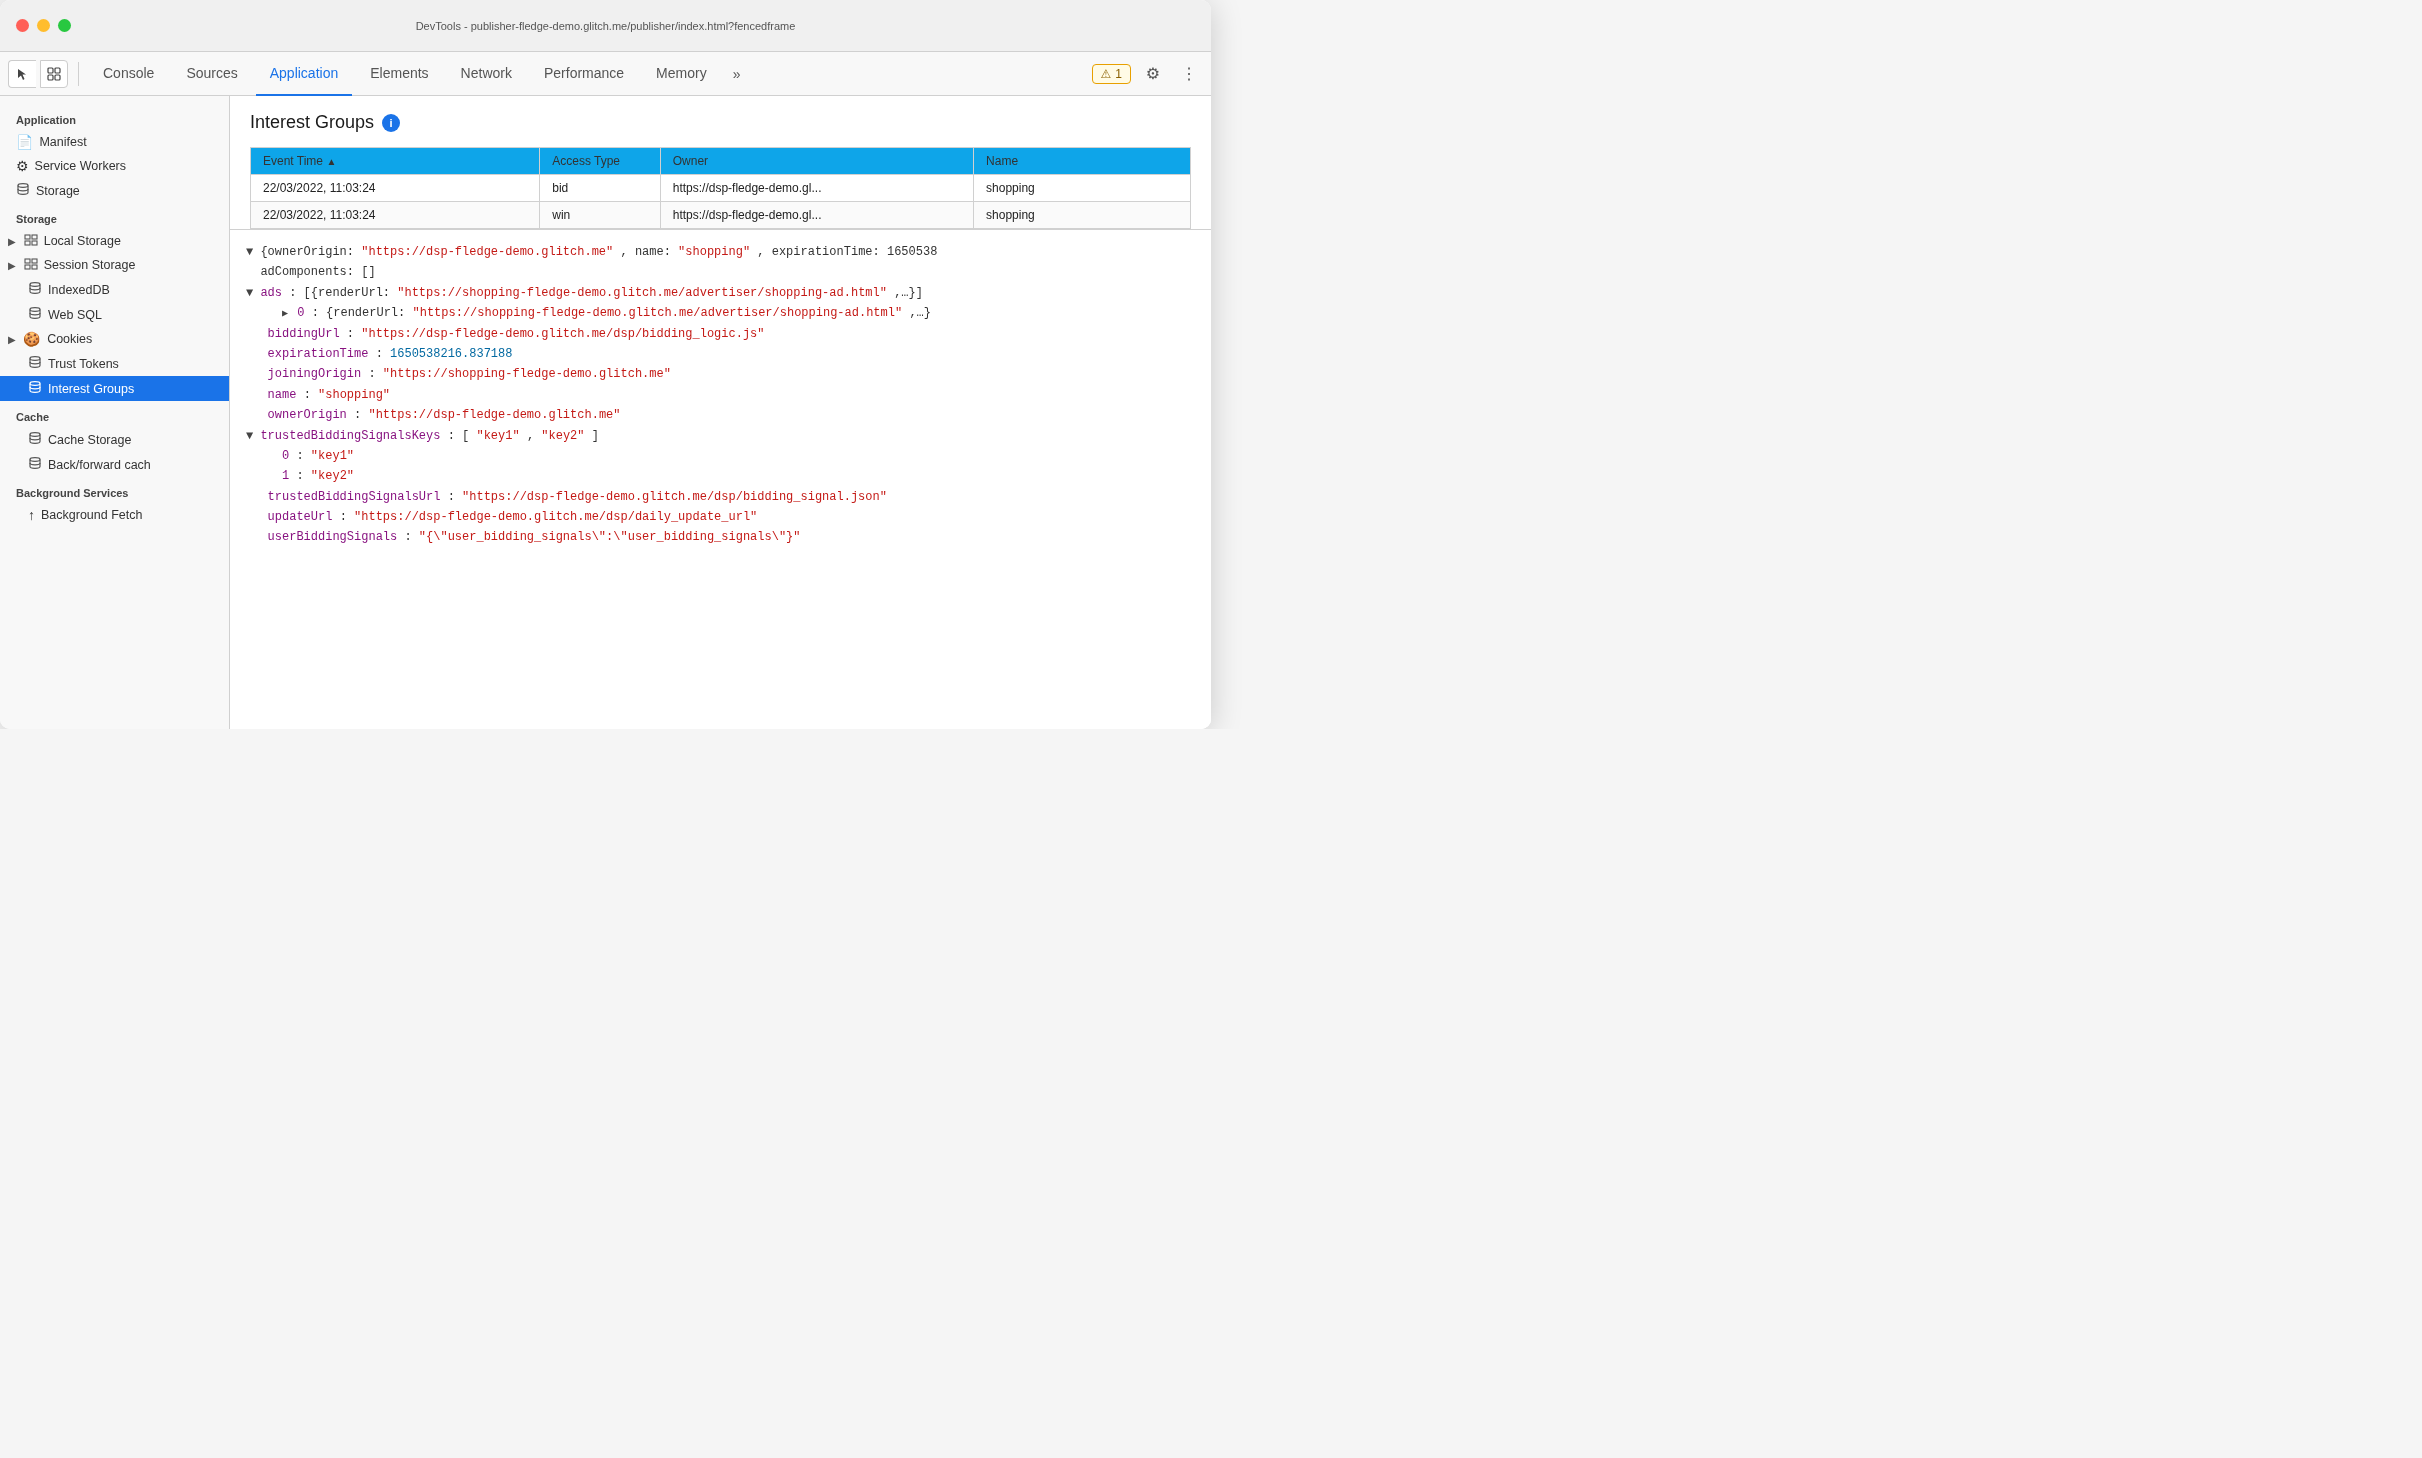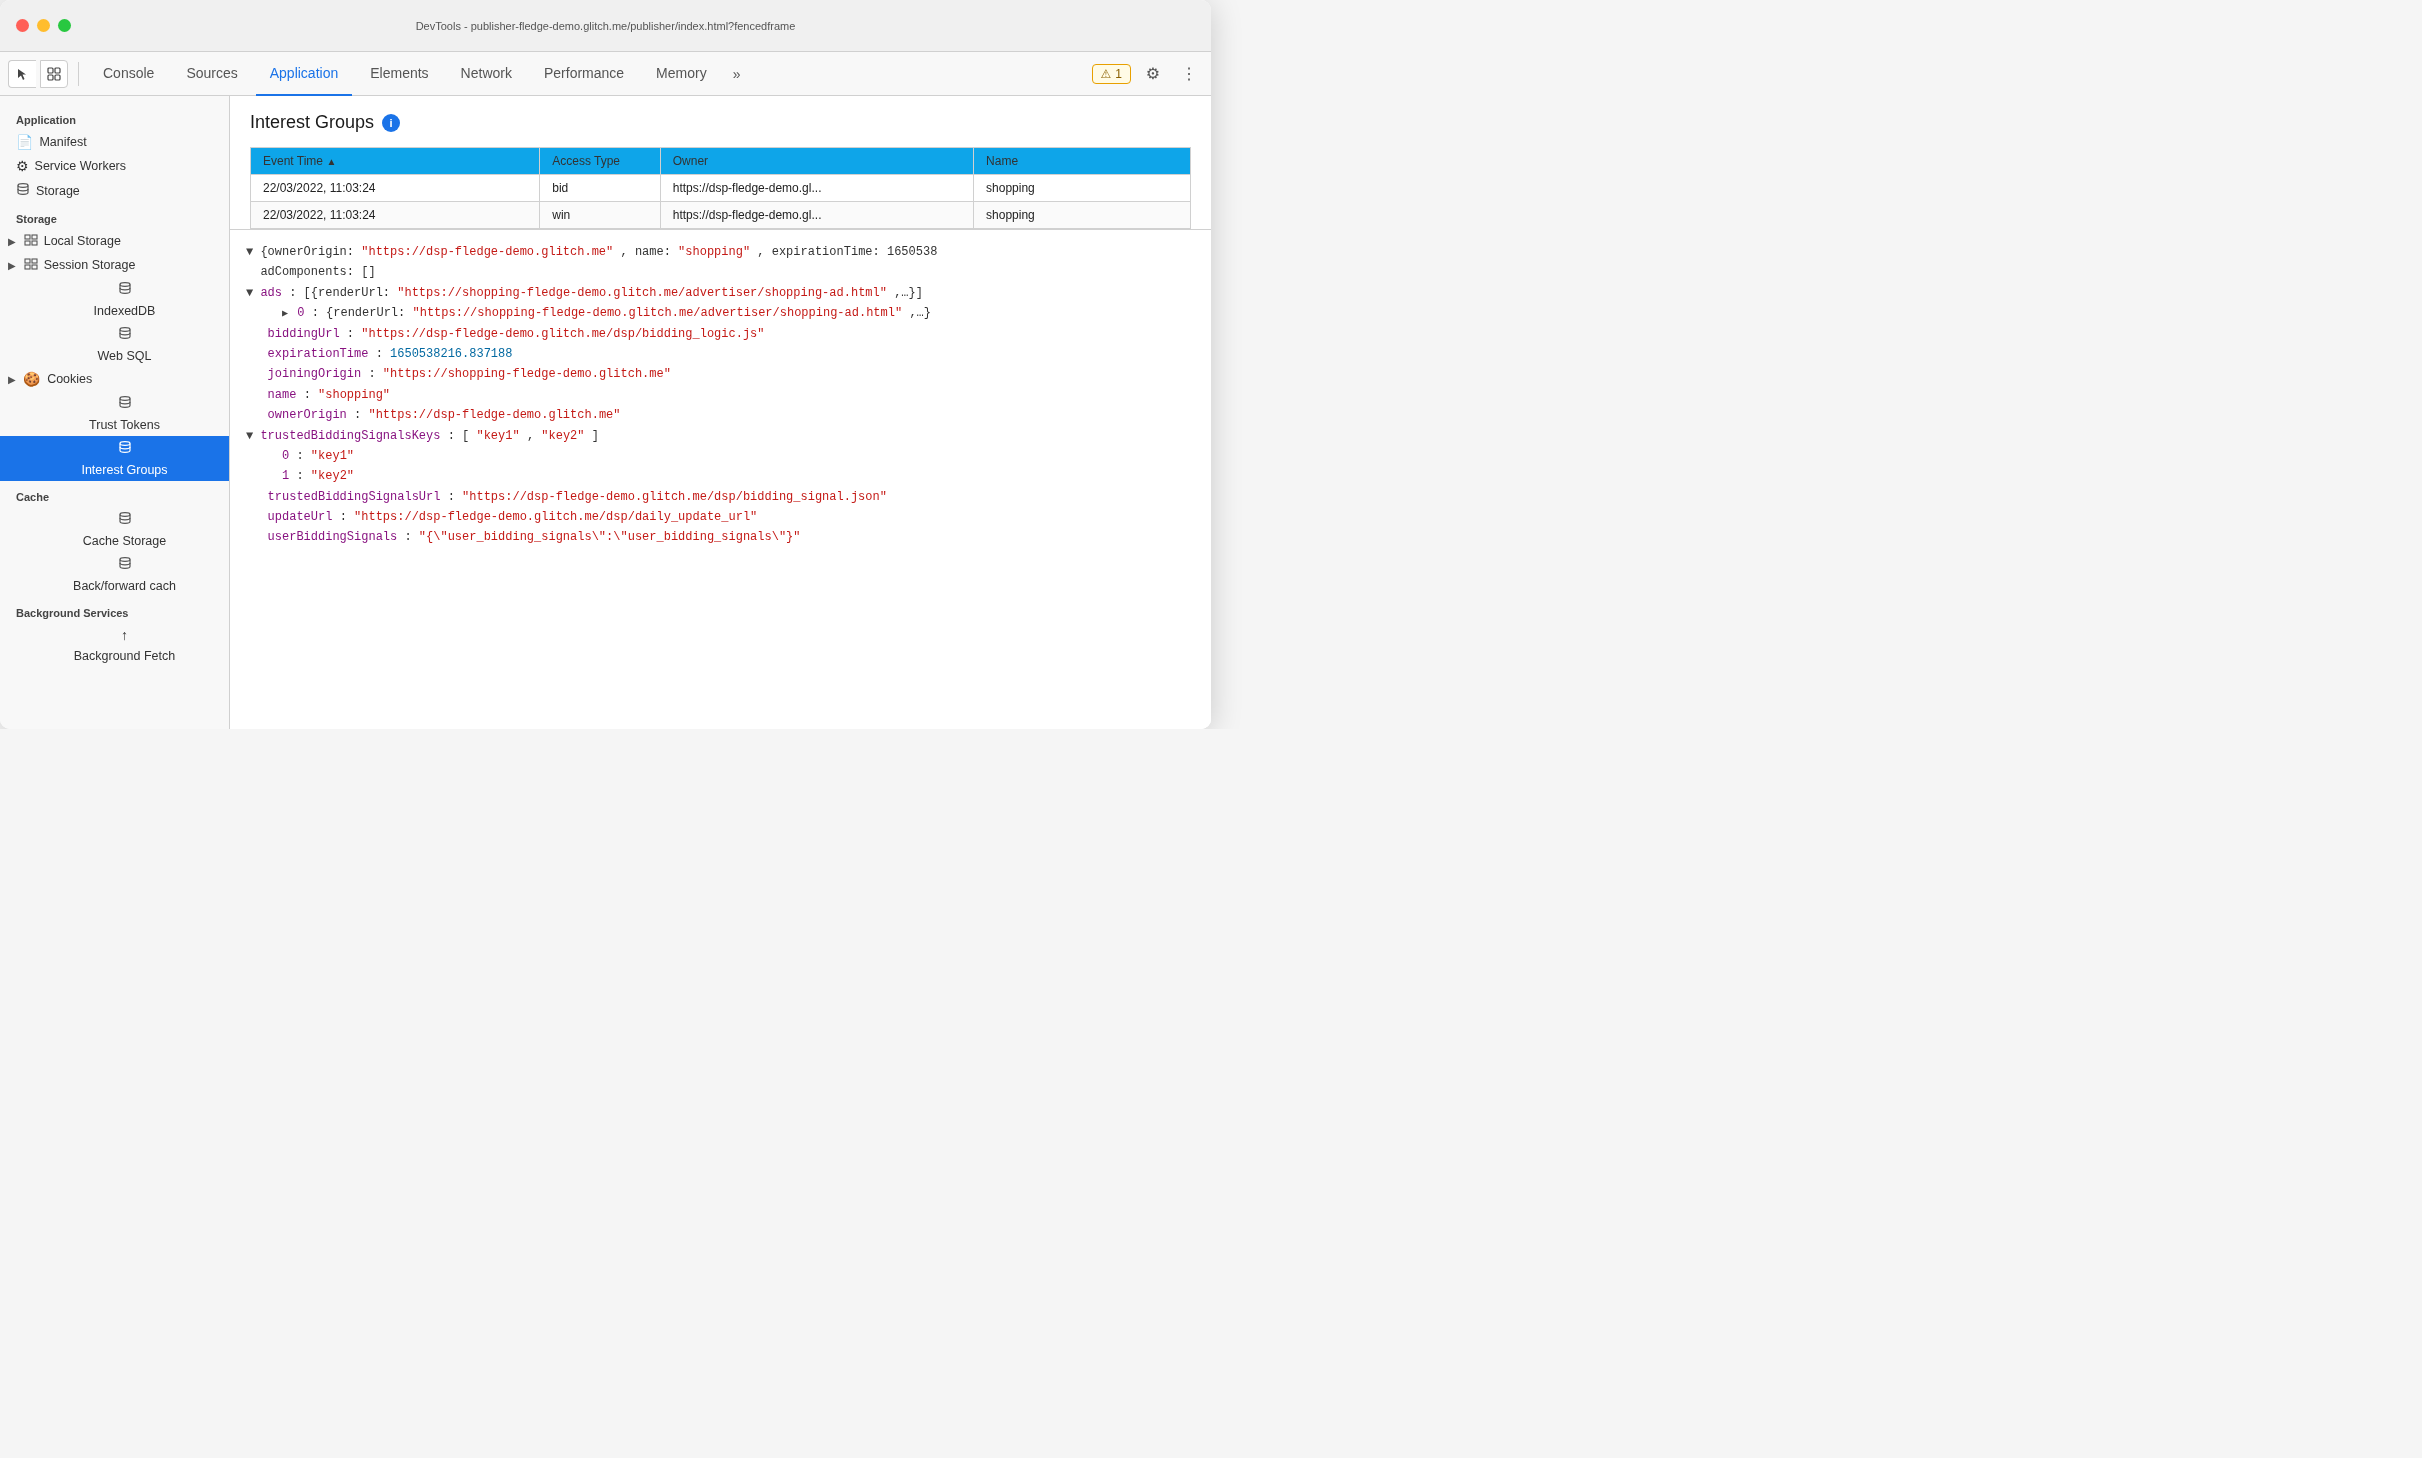--- a/index.html
+++ b/index.html
@@ -162,21 +162,21 @@
       font-size: 12.5px;
       color: #333;
       white-space: nowrap;
     }
     .sidebar-item.active {
       background: #1a73e8;
       color: #fff;
     }
     .sidebar-item .icon { font-size: 14px; flex-shrink: 0; }
     .sidebar-item.with-chevron { padding-left: 8px; }
-    .sidebar-item.indent { padding-left: 28px; flex-direction: column; }
+    .sidebar-item.indent { padding-left: 28px; }
     
     .content {
       flex: 1;
       overflow: hidden;
       display: flex;
       flex-direction: column;
       background: #fff;
     }
     
     .ig-panel {

